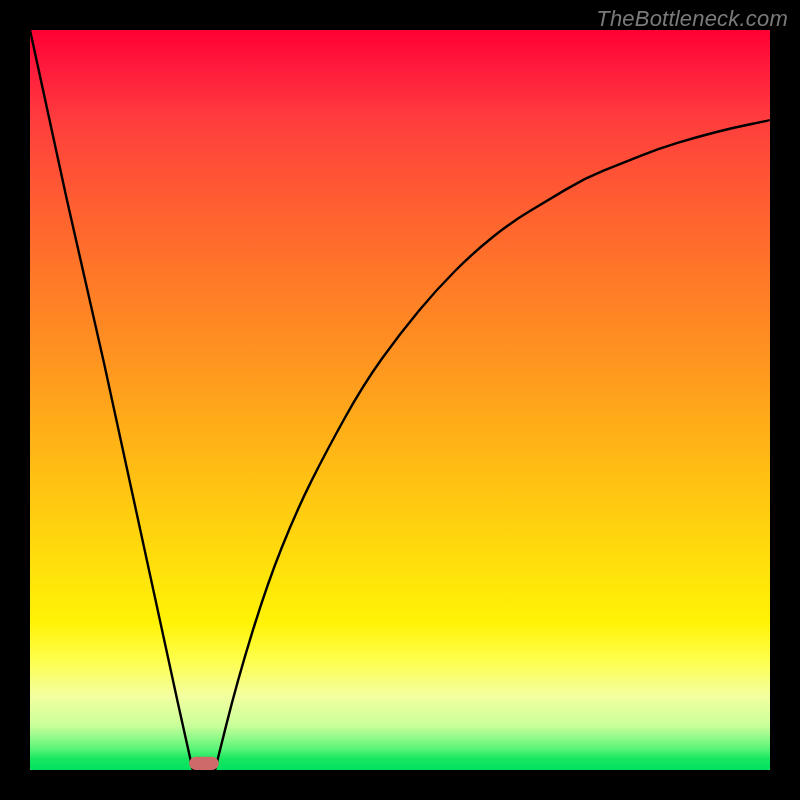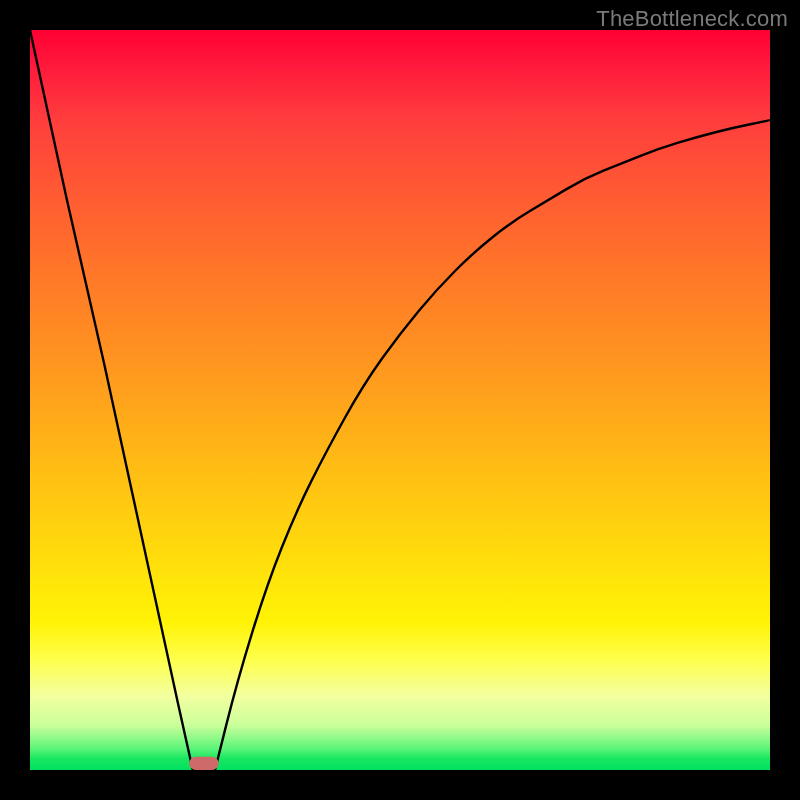--- a/index.html
+++ b/index.html
@@ -9,20 +9,21 @@
     height: 800px;
     overflow: hidden;
     background: #000;
     font-family: Arial, Helvetica, sans-serif;
   }
   .frame {
     position: relative;
     width: 800px;
     height: 800px;
     background: #000;
+    font-style: italic;
   }
   .plot-area {
     position: absolute;
     left: 30px;
     top: 30px;
     width: 740px;
     height: 740px;
     overflow: hidden;
   }
   .gradient-bg {

